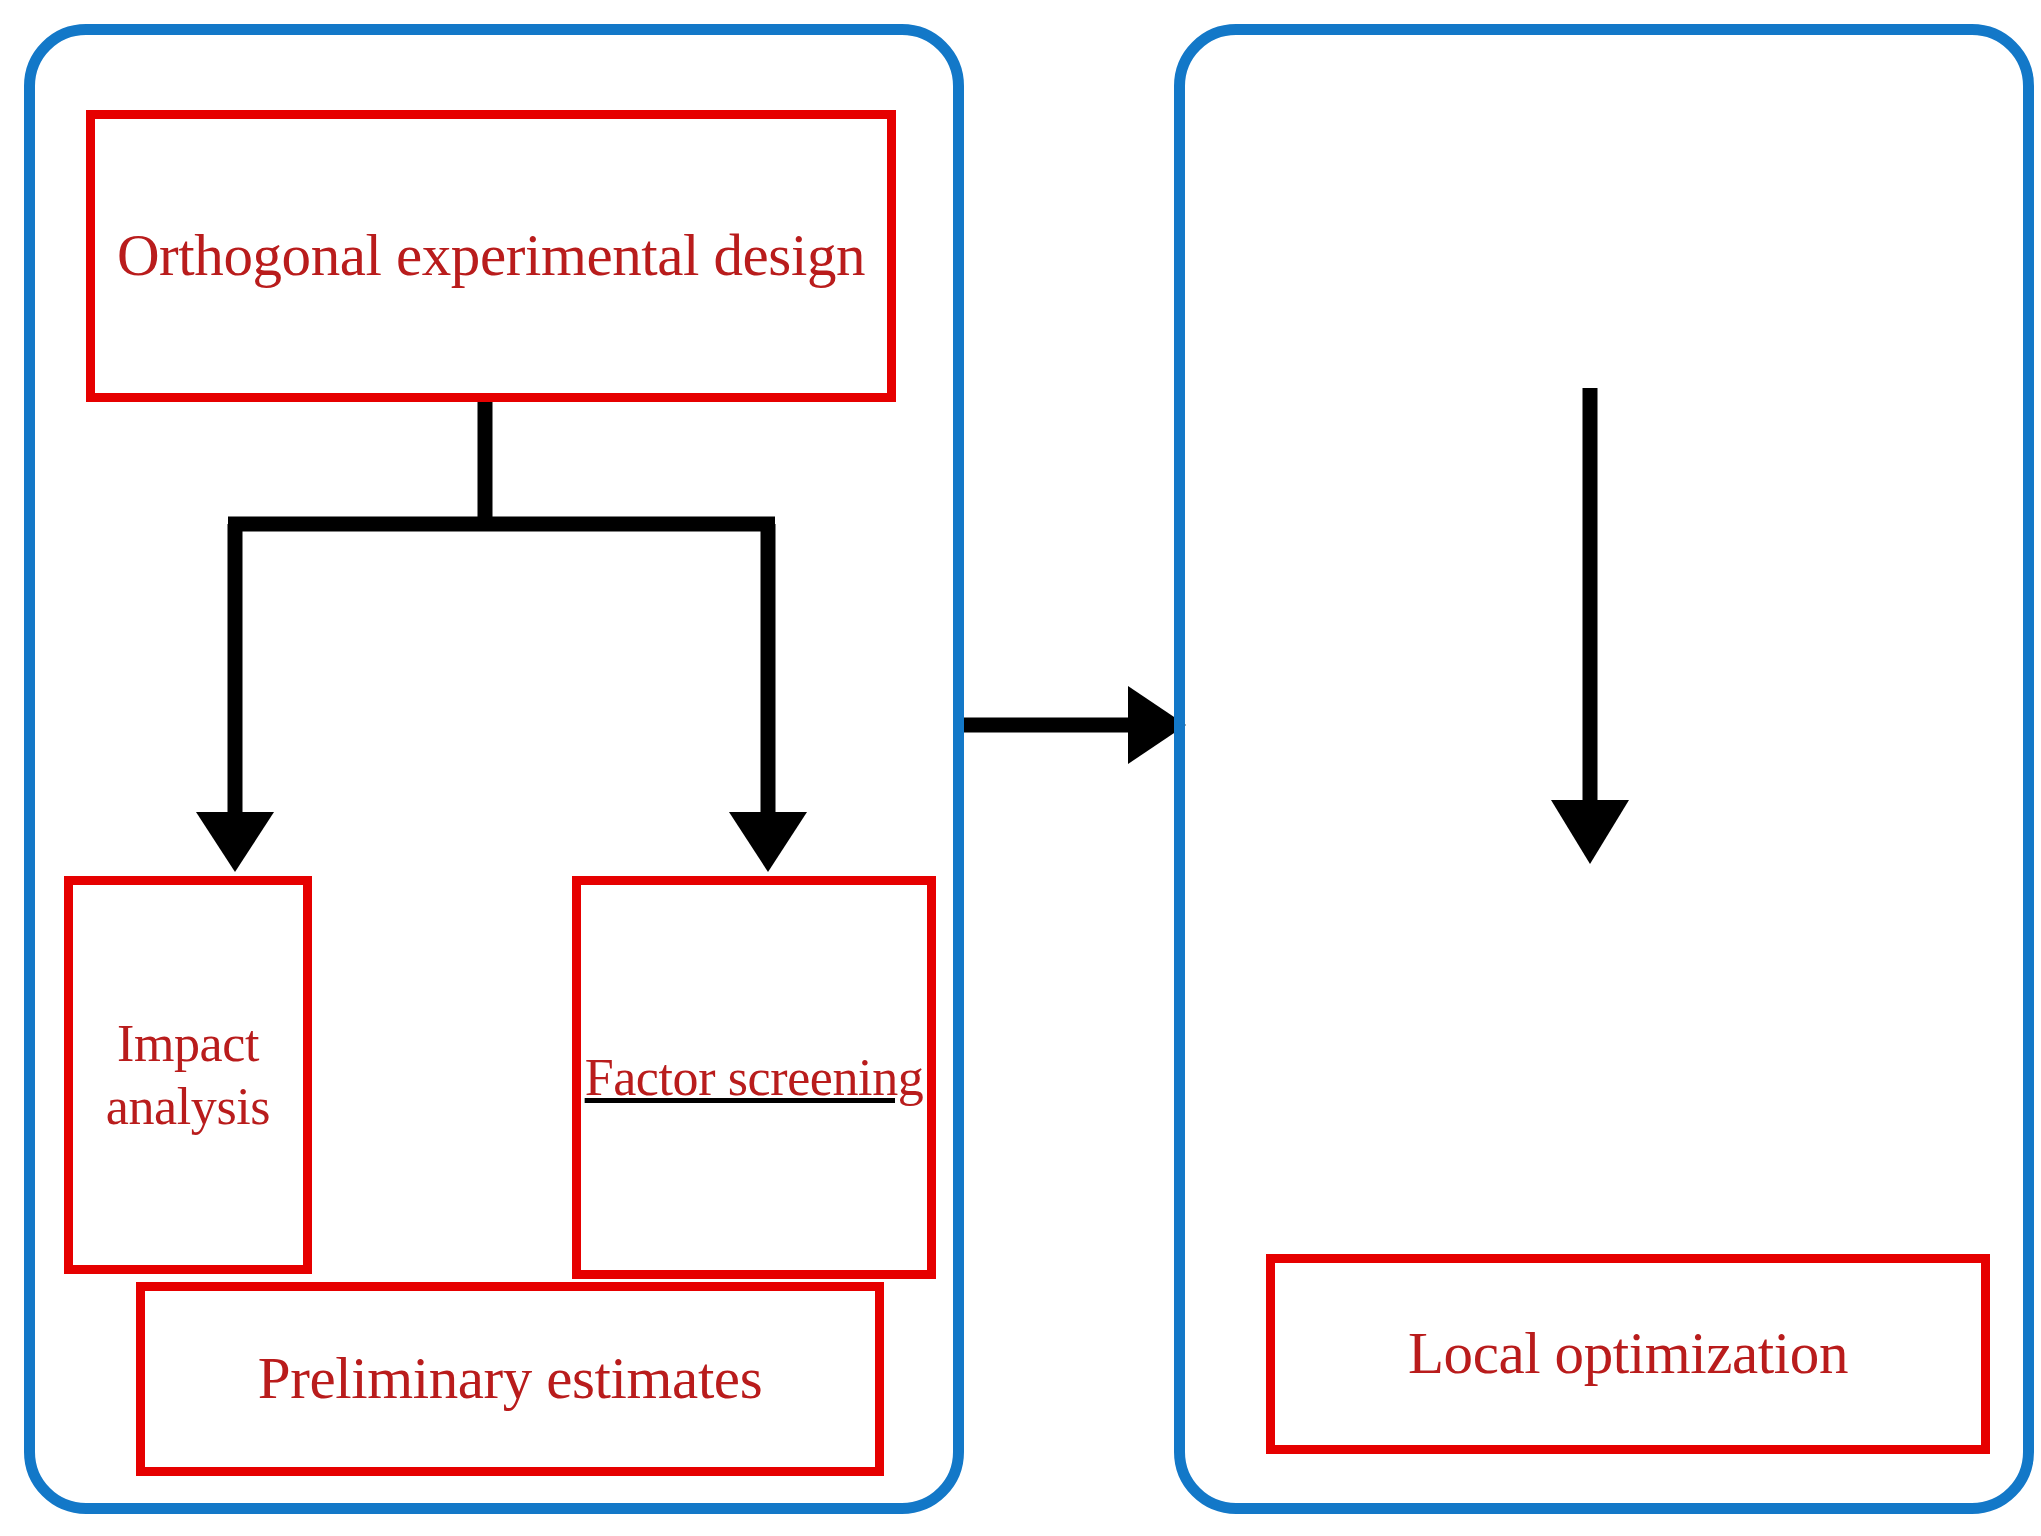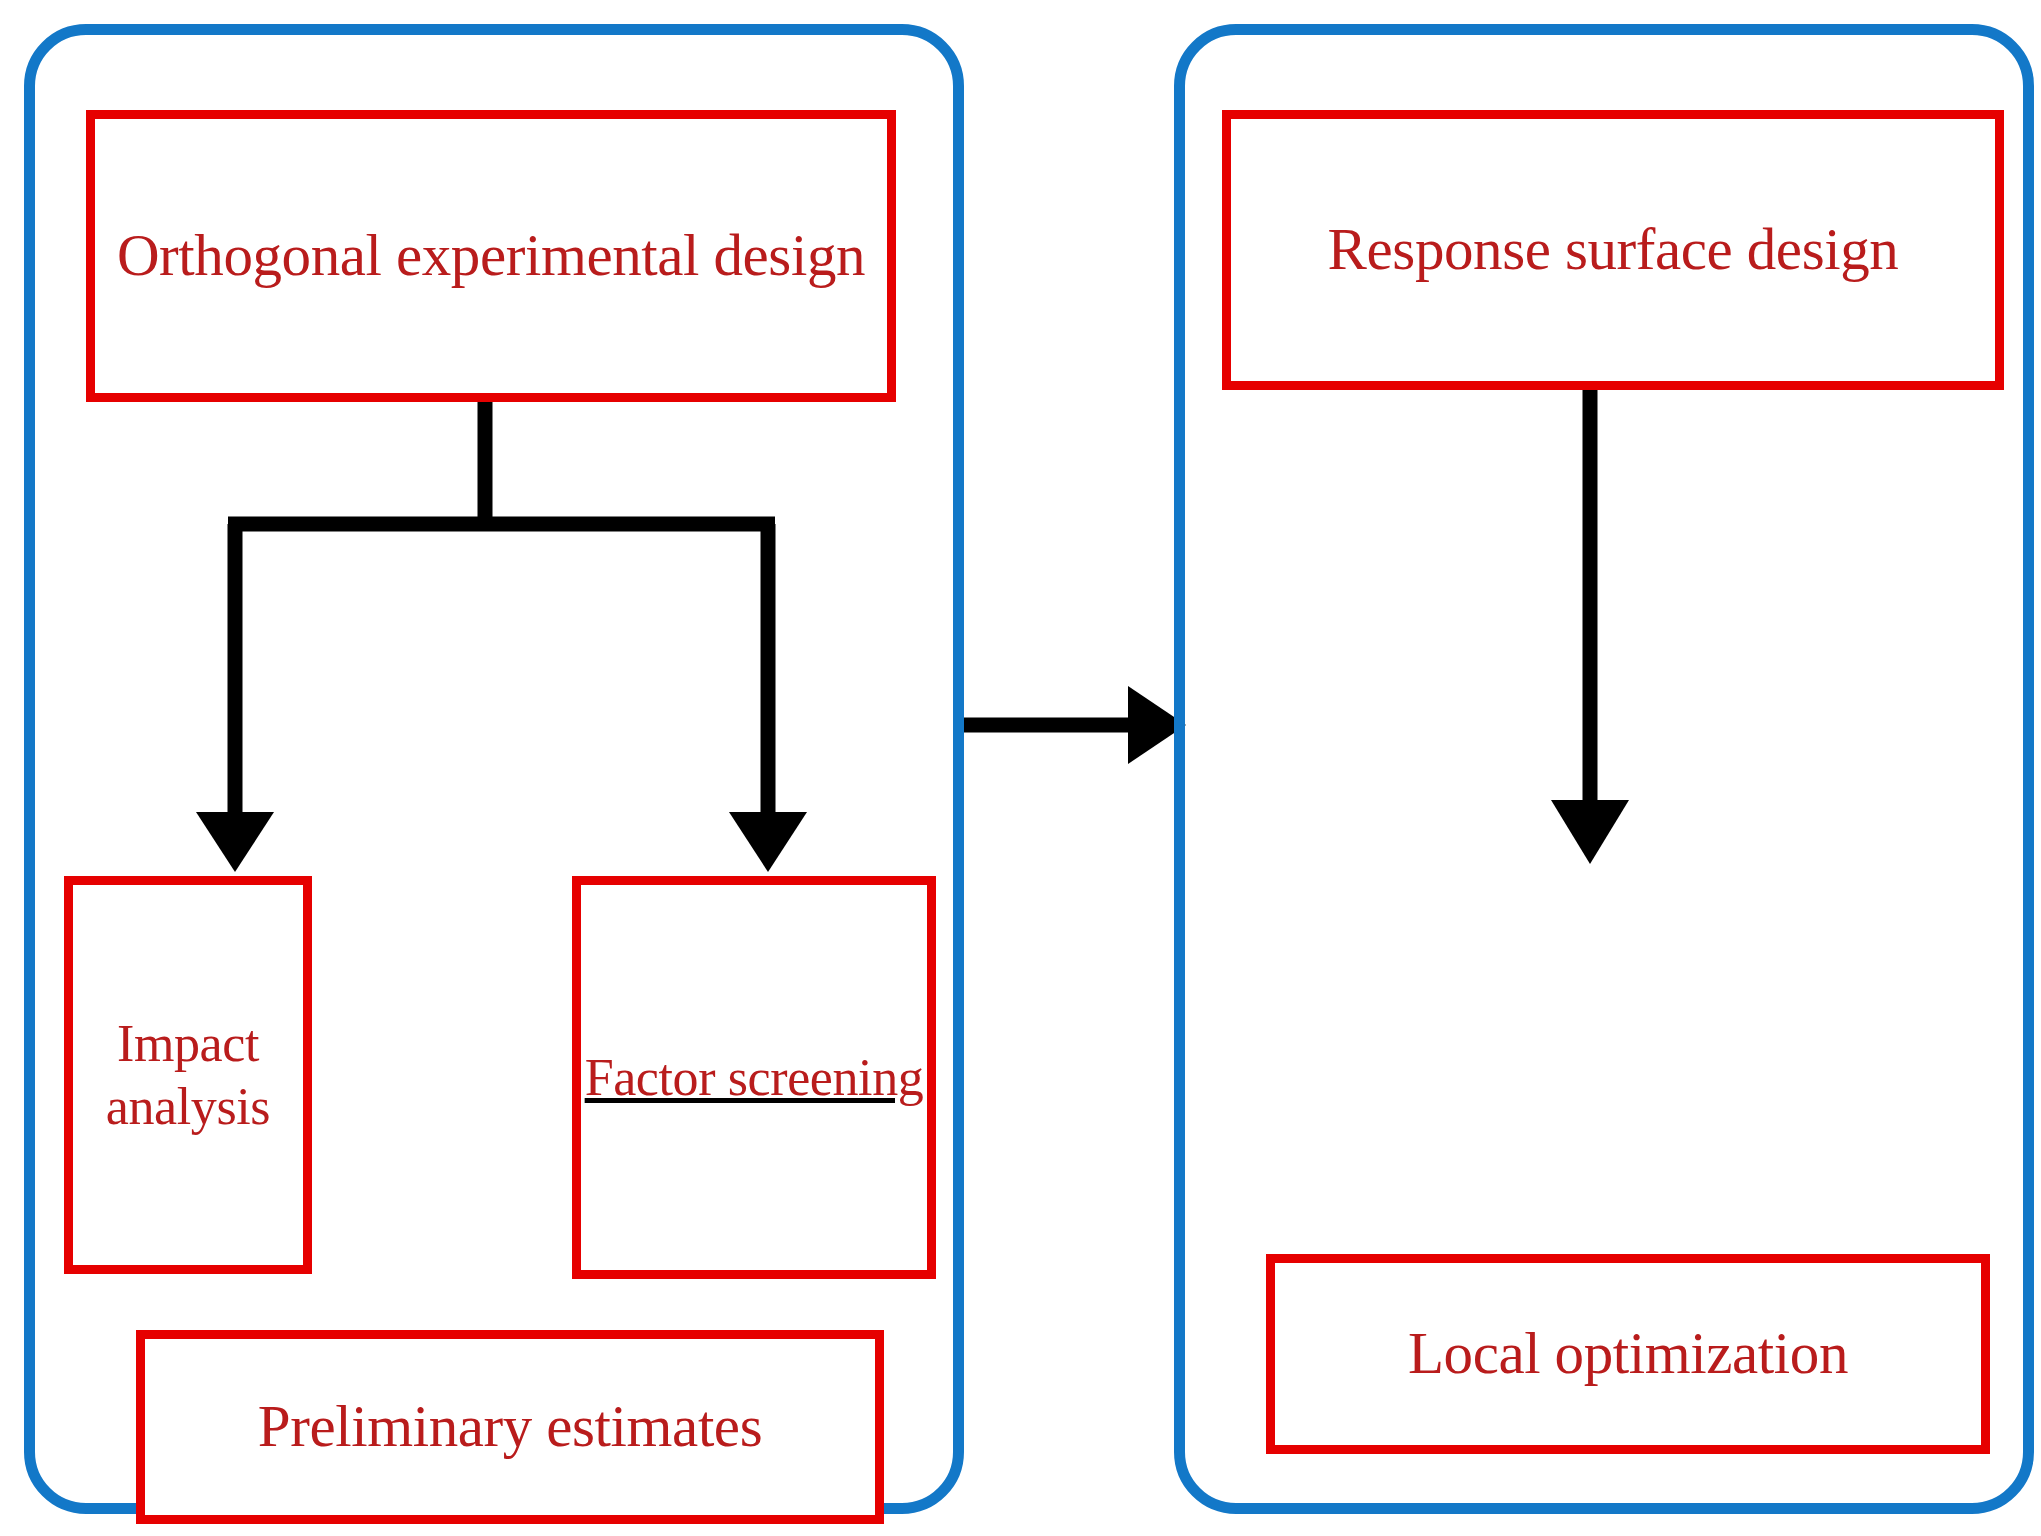--- a/index.html
+++ b/index.html
@@ -53,21 +53,21 @@
     font-size: 59px;
     line-height: 1.22;
     letter-spacing: -0.4px;
     font-family: "Liberation Serif", "DejaVu Serif", serif;
   }
 
   
   #node-orthogonal       { left: 86px;   top: 110px;  width: 810px;  height: 292px; }
   #node-impact           { left: 64px;   top: 876px;  width: 248px;  height: 398px; }
   #node-factor           { left: 572px;  top: 876px;  width: 364px;  height: 403px; text-decoration: underline; }
-  #node-preliminary      { left: 136px;  top: 1282px; width: 748px;  height: 194px; margin-top: 48px; }
+  #node-preliminary      { left: 136px;  top: 1282px; width: 748px;  height: 194px; }
 
   
   #node-response         { left: 1222px; top: 110px;  width: 782px;  height: 280px; }
   #node-quantitative     { left: 1264px; top: 864px;  width: 722px;  height: 342px; }
   #node-local            { left: 1266px; top: 1254px; width: 724px;  height: 200px; }
 
   #node-impact .node-label,
   #node-factor .node-label { font-size: 52px; }
 </style>
 </head>
@@ -113,22 +113,19 @@
   <div class="node-box" id="node-factor">
     <span class="node-label">Factor screening</span>
   </div>
 
   <div class="node-box" id="node-preliminary">
     <span class="node-label">Preliminary estimates</span>
   </div>
 
   <div class="group-panel" id="panel-right"></div>
 
-  <div class="node-box" id="node-response">
-    <span class="node-label">Response surface design</span>
-  </div>
 
 
   <div class="node-box" id="node-local">
     <span class="node-label">Local optimization</span>
   </div>
 
 </div>
 
 </body></html>

